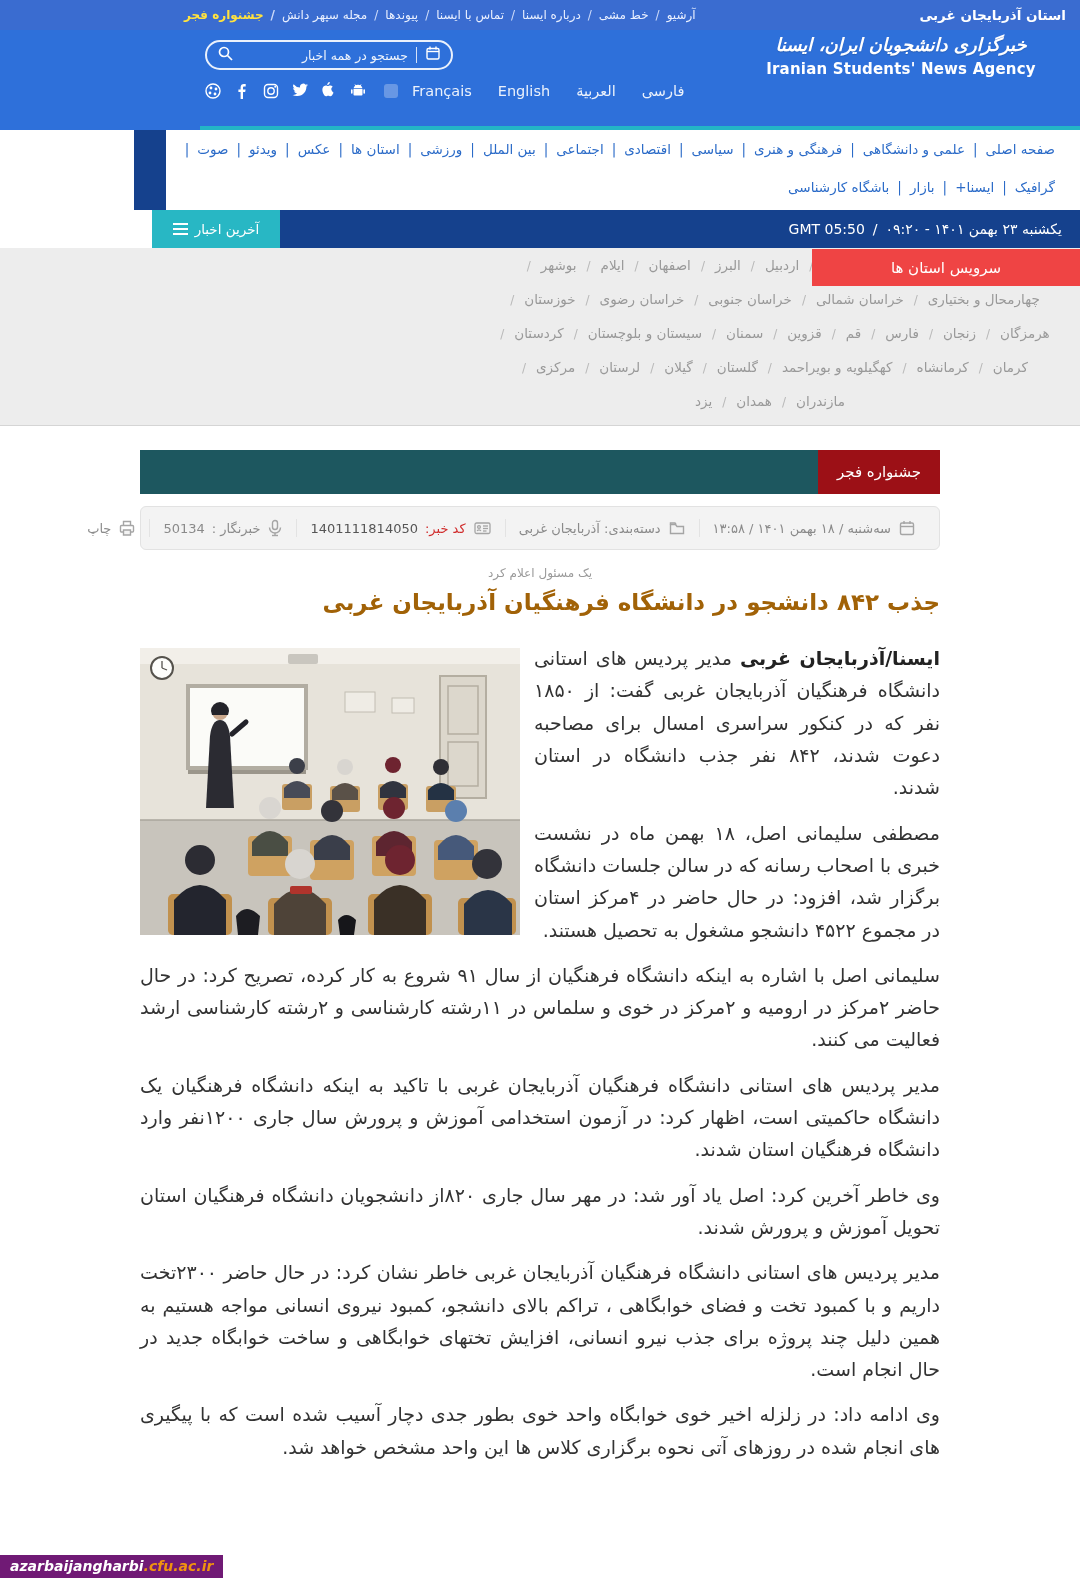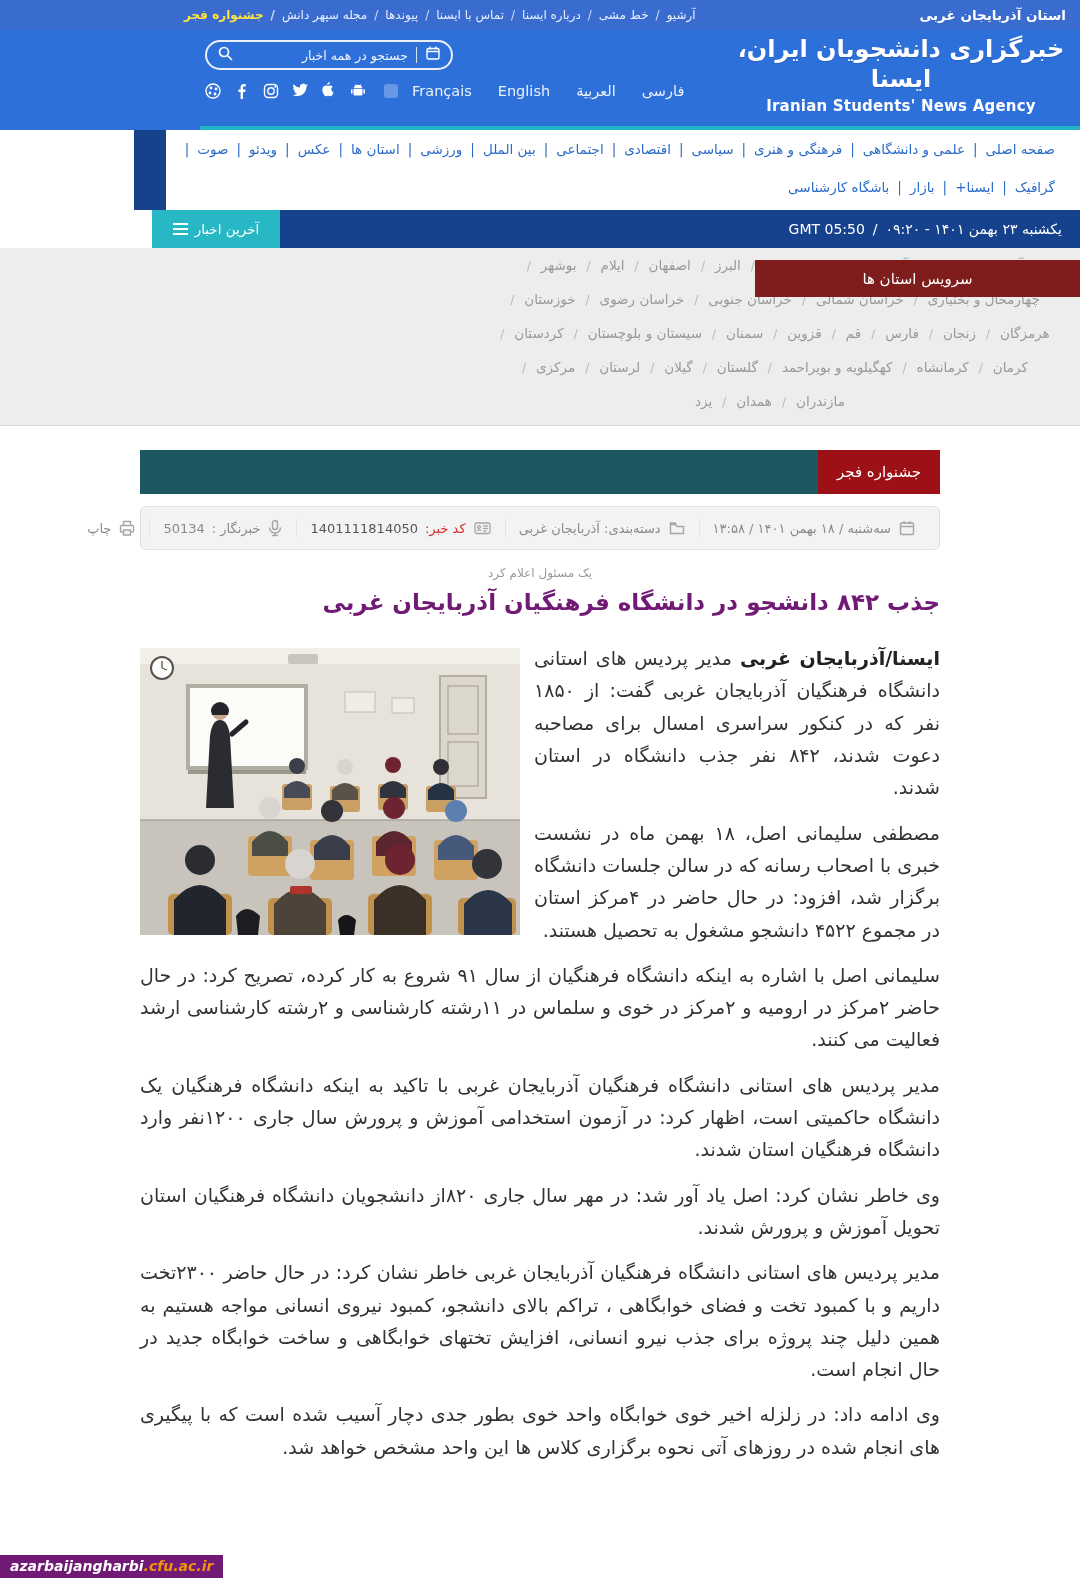--- a/index.html
+++ b/index.html
@@ -13,21 +13,21 @@
     justify-content:space-between;padding:0 14px;box-sizing:border-box;color:#fff;}
   .topbar-region{font-weight:bold;font-size:13.5px;white-space:nowrap;}
   .topbar-links{display:flex;align-items:center;font-size:12px;color:#eaf0ff;margin-left:170px;white-space:nowrap;}
   .topbar-links li{cursor:pointer;}
   .topbar-links li+li::before{content:"/";margin:0 7px;color:#cfdcfa;}
   .topbar-links li.active{color:#ffe23e;font-weight:bold;}
   
   .header{height:100px;background:#2e70da;position:relative;}
   .header::after{content:"";position:absolute;bottom:0;left:200px;right:0;height:4px;background:#23b5c6;}
   .logo{position:absolute;top:4px;right:14px;width:330px;text-align:center;color:#fff;}
-  .logo-fa{font-size:24px;line-height:1.25;font-weight:bold;text-shadow:0 1px 1px rgba(0,0,0,.15);text-align:center;}
+  .logo-fa{font-size:18px;line-height:1.25;font-style:italic;font-weight:bold;text-shadow:0 1px 1px rgba(0,0,0,.15);text-align:center;}
   .logo-en{font-size:15px;font-weight:bold;margin-top:3px;letter-spacing:.2px;}
   .search-pill{position:absolute;left:205px;top:10px;width:248px;height:30px;box-sizing:border-box;
     border:2px solid rgba(255,255,255,.9);border-radius:17px;display:flex;align-items:center;
     padding:0 10px;color:#fff;cursor:text;}
   .search-pill .ph{font-size:12.5px;color:rgba(255,255,255,.92);}
   .search-pill .divider{width:1px;height:16px;background:rgba(255,255,255,.8);margin:0 8px;}
   .search-pill .spacer{flex:1;}
   .social-row{position:absolute;left:205px;top:52px;display:flex;direction:ltr;align-items:center;color:#fff;}
   .social-row .icons{display:flex;align-items:center;gap:13px;margin-right:18px;}
   .social-row .icons span{display:inline-flex;cursor:pointer;}
@@ -44,42 +44,42 @@
   
   .date-bar{height:38px;background:#15418d;margin-left:152px;position:relative;
     display:flex;align-items:center;color:#fff;}
   .date-text{padding-right:18px;font-size:14px;display:flex;align-items:center;gap:8px;}
   .latest-btn{position:absolute;left:0;top:0;height:100%;width:128px;background:#28b7c4;
     display:flex;align-items:center;justify-content:center;gap:7px;font-size:13.5px;cursor:pointer;}
   .burger{display:inline-block;width:15px;}
   .burger i{display:block;height:2px;background:#fff;margin:3px 0;}
   
   .provinces{background:#ededed;position:relative;border-bottom:1px solid #d5d5d5;padding-bottom:6px;}
-  .prov-tab{position:absolute;top:12px;right:0;width:325px;height:37px;background:#7f1d1d;color:#fff;
+  .prov-tab{position:absolute;top:1px;right:0;width:268px;height:37px;background:#ef4444;color:#fff;
     display:flex;align-items:center;justify-content:center;font-size:15px;cursor:pointer;}
   .prov-rows{width:620px;margin-left:150px;padding-top:1px;}
   .prov-row{text-align:center;line-height:33px;font-size:13.5px;color:#999;white-space:nowrap;}
   .prov-row li{display:inline;cursor:pointer;}
   .prov-row li::after{content:"/";margin:0 10px;color:#b9b9b9;font-size:12px;}
   .prov-row.no-tail li:last-child::after{content:"";margin:0;}
   .prov-row li.active{color:#2ab5c2;}
   
   .content{width:800px;margin:24px 140px 0;}
   .article-bar{height:44px;background:#1d575f;display:flex;}
   .badge{width:122px;background:#9c1016;color:#fff;display:flex;align-items:center;
     justify-content:center;font-size:15px;cursor:pointer;}
   .meta-bar{margin-top:12px;background:#f3f3f3;border:1px solid #e2e2e2;border-radius:6px;height:42px;
     display:flex;align-items:center;padding:0 10px;color:#8a8a8a;font-size:13px;}
   .meta-item{display:flex;align-items:center;gap:7px;padding:0 13px;white-space:nowrap;}
   .meta-item+.meta-item{border-right:1px solid #e3e3e3;}
   .meta-item svg{flex:none;}
   .red{color:#d02b2b;}
   .dark{color:#555;}
   .kicker{margin:16px 6px 4px;color:#9a9a9a;font-size:12px;text-align:center;}
-  .headline{font-size:23px;font-weight:bold;color:#701a75;text-align:right;margin:6px 0 12px;line-height:1.4;}
+  .headline{font-size:23px;font-weight:bold;color:#a16207;text-align:right;margin:6px 0 12px;line-height:1.4;}
   .body-text{font-size:19px;color:#333;line-height:1.7;text-align:justify;margin-top:24px;}
   .body-text p{margin:0 0 13px;}
   .lead-label{font-weight:bold;color:#222;}
   .photo{float:left;width:380px;height:287px;margin:6px 14px 6px 0;background:#ddd;}
   
   .watermark{position:absolute;left:0;bottom:0;background:#701a75;color:#fff;font-style:italic;
     font-weight:bold;font-size:14px;padding:3px 10px 4px;direction:ltr;}
   .wm-domain{color:#f0930f;}
 </style>
 </head>
@@ -358,21 +358,21 @@
         <path d="M96 268 q10 -14 24 0 l-2 19 -20 0z" fill="#1d1d22"></path>
         <path d="M198 272 q8 -10 18 0 l-2 15 -14 0z" fill="#16161a"></path>
         <rect x="150" y="238" width="22" height="8" rx="2" fill="#b0342c"></rect>
       </svg>
     </div>
 
     <p><span class="lead-label">ایسنا/آذربایجان غربی</span><span> مدیر پردیس های استانی دانشگاه فرهنگیان آذربایجان غربی گفت: از ۱۸۵۰ نفر که در کنکور سراسری امسال برای مصاحبه دعوت شدند، ۸۴۲ نفر جذب دانشگاه در استان شدند.</span></p>
     <p>مصطفی سلیمانی اصل، ۱۸ بهمن ماه در نشست خبری با اصحاب رسانه که در سالن جلسات دانشگاه برگزار شد، افزود: در حال حاضر در ۴مرکز استان در مجموع ۴۵۲۲ دانشجو مشغول به تحصیل هستند.</p>
     <p>سلیمانی اصل با اشاره به اینکه دانشگاه فرهنگیان از سال ۹۱ شروع به کار کرده، تصریح کرد: در حال حاضر ۲مرکز در ارومیه و ۲مرکز در خوی و سلماس در ۱۱رشته کارشناسی و ۲رشته کارشناسی ارشد فعالیت می کنند.</p>
     <p>مدیر پردیس های استانی دانشگاه فرهنگیان آذربایجان غربی با تاکید به اینکه دانشگاه فرهنگیان یک دانشگاه حاکمیتی است، اظهار کرد: در آزمون استخدامی آموزش و پرورش سال جاری ۱۲۰۰نفر وارد دانشگاه فرهنگیان استان شدند.</p>
-    <p>وی خاطر نشان کرد: اصل یاد آور شد: در مهر سال جاری ۸۲۰از دانشجویان دانشگاه فرهنگیان استان تحویل آموزش و پرورش شدند.</p>
+    <p>وی خاطر آخرین کرد: اصل یاد آور شد: در مهر سال جاری ۸۲۰از دانشجویان دانشگاه فرهنگیان استان تحویل آموزش و پرورش شدند.</p>
     <p>مدیر پردیس های استانی دانشگاه فرهنگیان آذربایجان غربی خاطر نشان کرد: در حال حاضر ۲۳۰۰تخت داریم و با کمبود تخت و فضای خوابگاهی ، تراکم بالای دانشجو، کمبود نیروی انسانی مواجه هستیم به همین دلیل چند پروژه برای جذب نیرو انسانی، افزایش تختهای خوابگاهی و ساخت خوابگاه جدید در حال انجام است.</p>
     <p>وی ادامه داد: در زلزله اخیر خوی خوابگاه واحد خوی بطور جدی دچار آسیب شده است که با پیگیری های انجام شده در روزهای آتی نحوه برگزاری کلاس ها این واحد مشخص خواهد شد.</p>
   </div>
 </div>
 
 <div class="watermark">
   <span>azarbaijangharbi</span><span class="wm-domain">.cfu.ac.ir</span>
 </div>
 
 </body></html>

